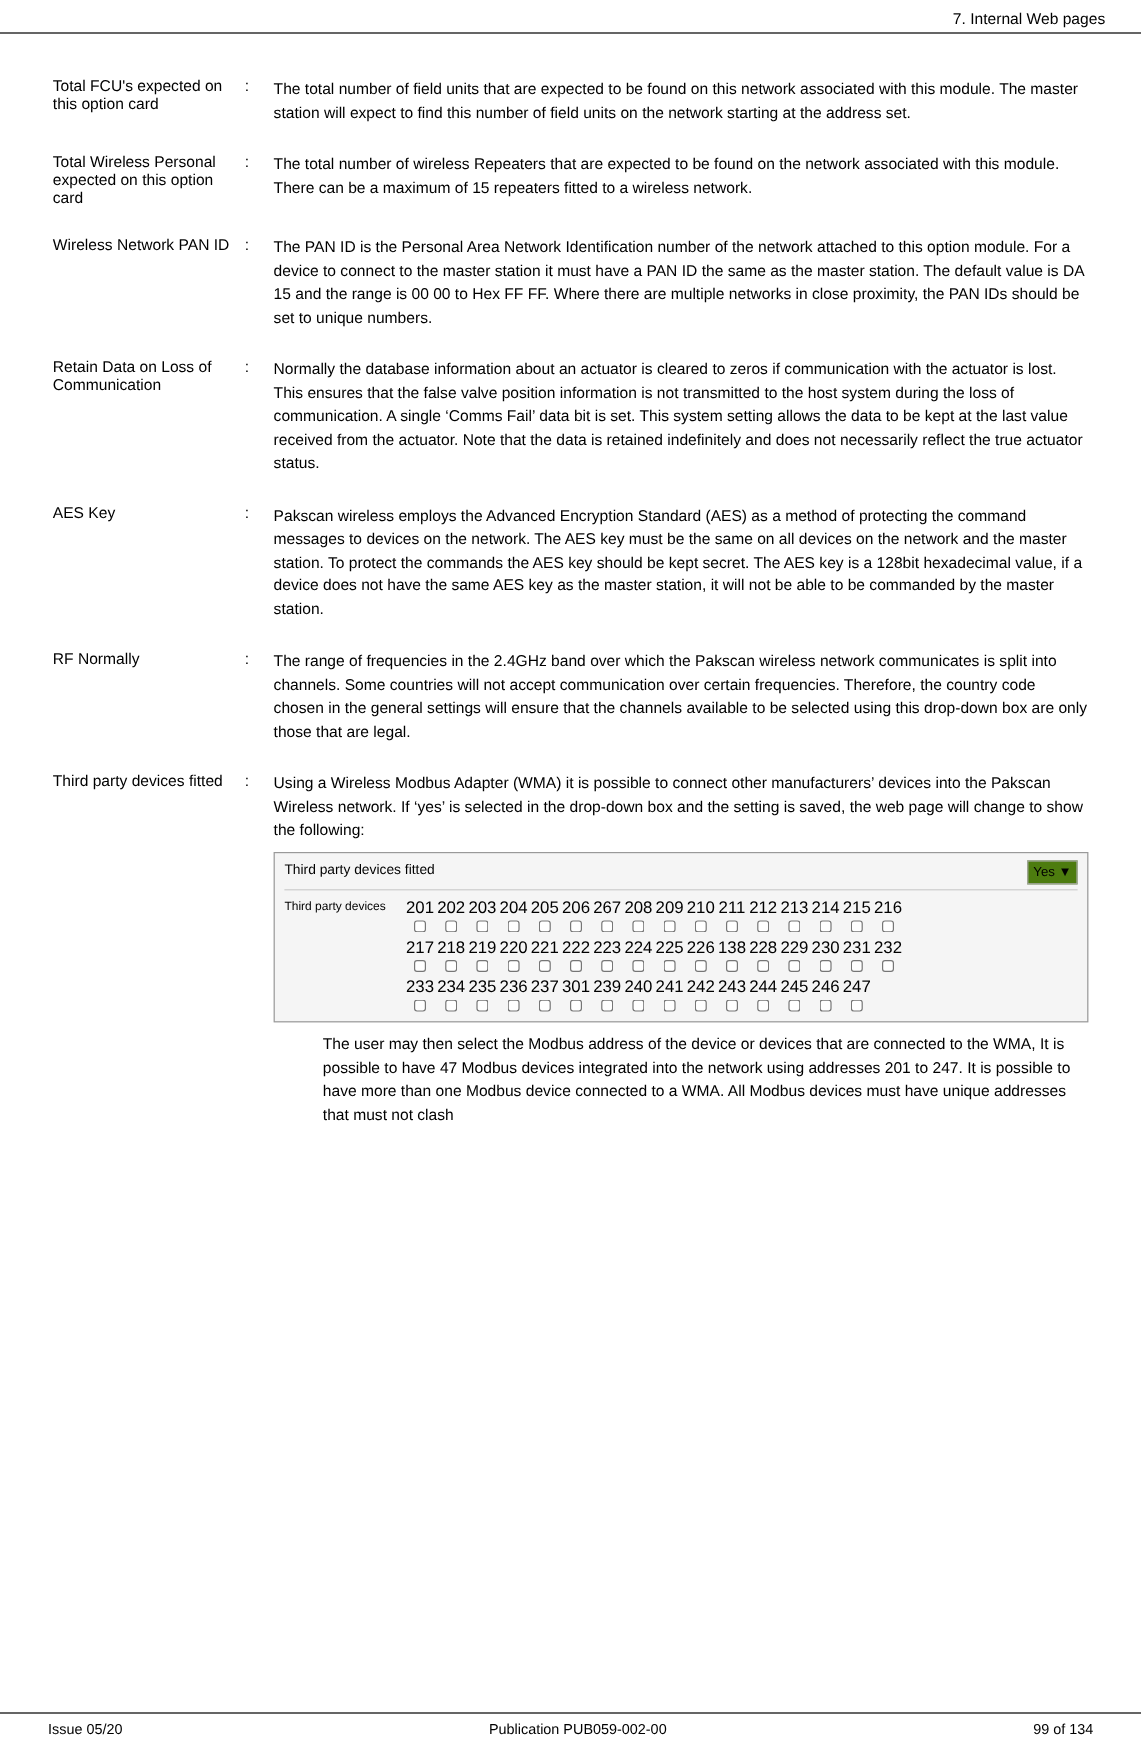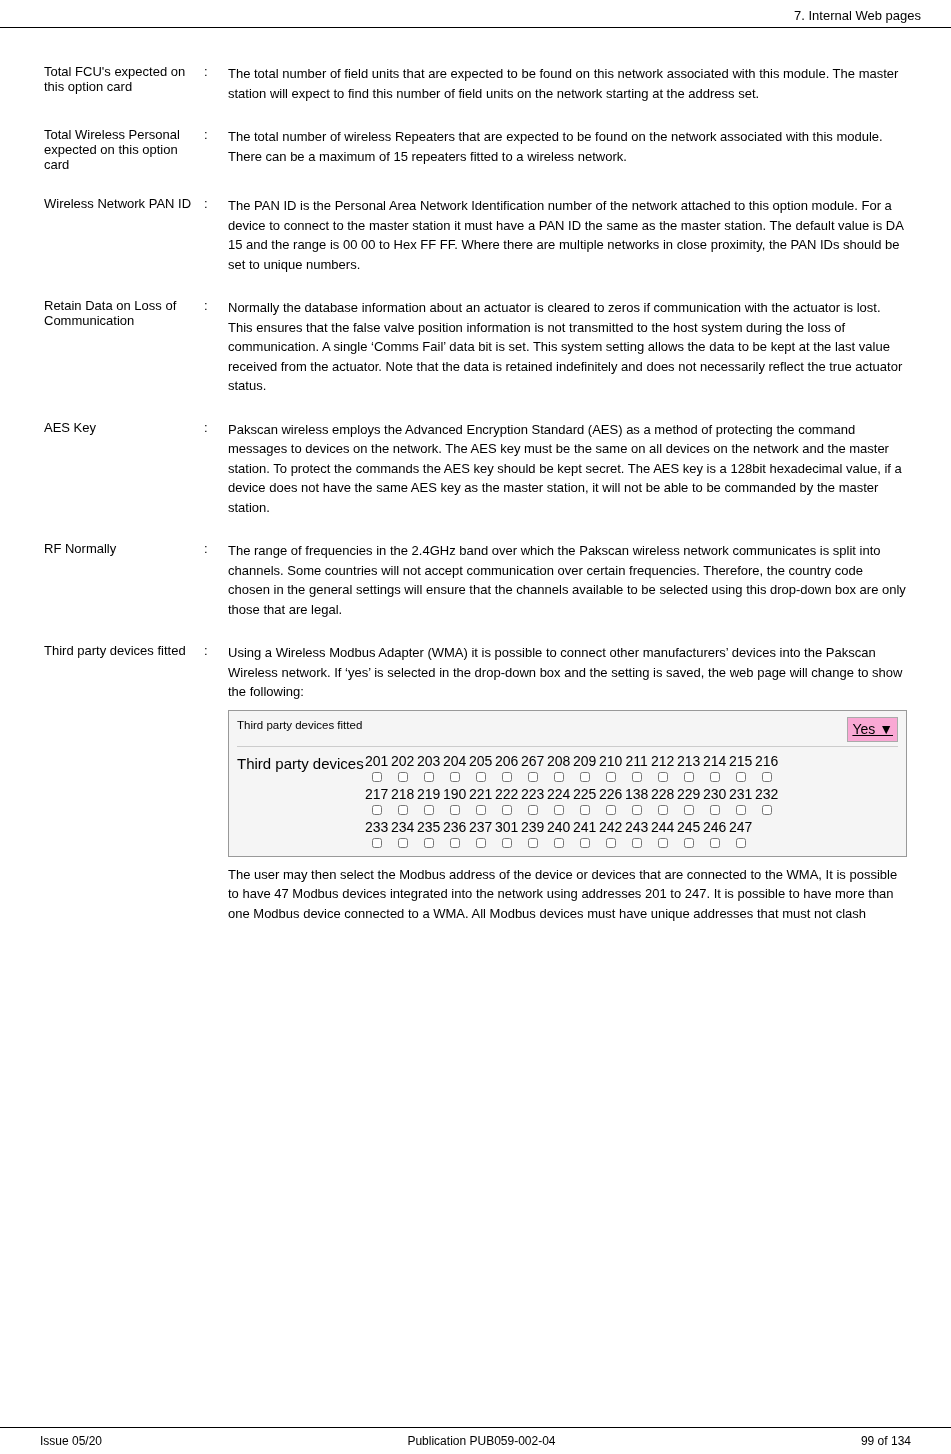--- a/index.html
+++ b/index.html
@@ -61,24 +61,23 @@
     .image-box .img-header {
       display: flex;
       justify-content: space-between;
       border-bottom: 1px solid #ccc;
       padding-bottom: 4px;
       margin-bottom: 4px;
       font-size: 11.5px;
     }
     .img-dropdown {
       border: 1px solid #aaa;
-      background: #f9a8d4;
+      background: #4d7c0f;
       padding: 1px 4px;
-      font-size: 14px;
-      text-decoration: underline;
+      font-size: 11px;
     }
     .addr-block {
       margin-bottom: 2px;
     }
     .addr-numbers {
       display: flex;
       flex-wrap: nowrap;
       font-size: 10px;
     }
     .addr-num {
@@ -185,21 +184,21 @@
           <td class="term-col">Third party devices fitted</td>
           <td class="colon-col">:</td>
           <td class="desc-col">
             <p>Using a Wireless Modbus Adapter (WMA) it is possible to connect other manufacturers’ devices into the Pakscan Wireless network.  If ‘yes’ is selected in the drop-down box and the setting is saved, the web page will change to show the following:</p>
             <div class="image-box">
               <div class="img-header">
                 <span>Third party devices fitted</span>
                 <span class="img-dropdown">Yes ▼</span>
               </div>
               <div style="display: flex; align-items: flex-start;">
-                <div style="min-width: 100px; font-size: 15px; padding-top: 2px;">Third party devices</div>
+                <div style="min-width: 100px; font-size: 10px; padding-top: 2px;">Third party devices</div>
                 <div>
                   <div class="addr-block">
                     <div class="addr-numbers">
                       <span class="addr-num">201</span>
                       <span class="addr-num">202</span>
                       <span class="addr-num">203</span>
                       <span class="addr-num">204</span>
                       <span class="addr-num">205</span>
                       <span class="addr-num">206</span>
                       <span class="addr-num">267</span>
@@ -262,21 +261,21 @@
                       <span class="addr-check">
                         <input type="checkbox" style="">
                       </span>
                     </div>
                   </div>
                   <div class="addr-block">
                     <div class="addr-numbers">
                       <span class="addr-num">217</span>
                       <span class="addr-num">218</span>
                       <span class="addr-num">219</span>
-                      <span class="addr-num">190</span>
+                      <span class="addr-num">220</span>
                       <span class="addr-num">221</span>
                       <span class="addr-num">222</span>
                       <span class="addr-num">223</span>
                       <span class="addr-num">224</span>
                       <span class="addr-num">225</span>
                       <span class="addr-num">226</span>
                       <span class="addr-num">138</span>
                       <span class="addr-num">228</span>
                       <span class="addr-num">229</span>
                       <span class="addr-num">230</span>
@@ -396,24 +395,24 @@
                         <input type="checkbox" style="">
                       </span>
                       <span class="addr-check">
                         <input type="checkbox" style="">
                       </span>
                     </div>
                   </div>
                 </div>
               </div>
             </div>
-            <p style="margin-top: 6px;">The user may then select the Modbus address of the device or devices that are connected to the WMA,  It is possible to have 47 Modbus devices integrated into the network using addresses 201 to 247.  It is possible to have more than one Modbus device connected to a WMA.  All Modbus devices must have unique addresses that must not clash</p>
+            <p style="margin-top: 6px; margin-left: 41px;">The user may then select the Modbus address of the device or devices that are connected to the WMA,  It is possible to have 47 Modbus devices integrated into the network using addresses 201 to 247.  It is possible to have more than one Modbus device connected to a WMA.  All Modbus devices must have unique addresses that must not clash</p>
           </td>
         </tr>
       </tbody>
   </table>
 </div>
 
 <div class="page-footer">
   <span>Issue 05/20</span>
-  <span>Publication PUB059-002-04</span>
+  <span>Publication PUB059-002-00</span>
   <span>99 of 134</span>
 </div>
 
 </body></html>

